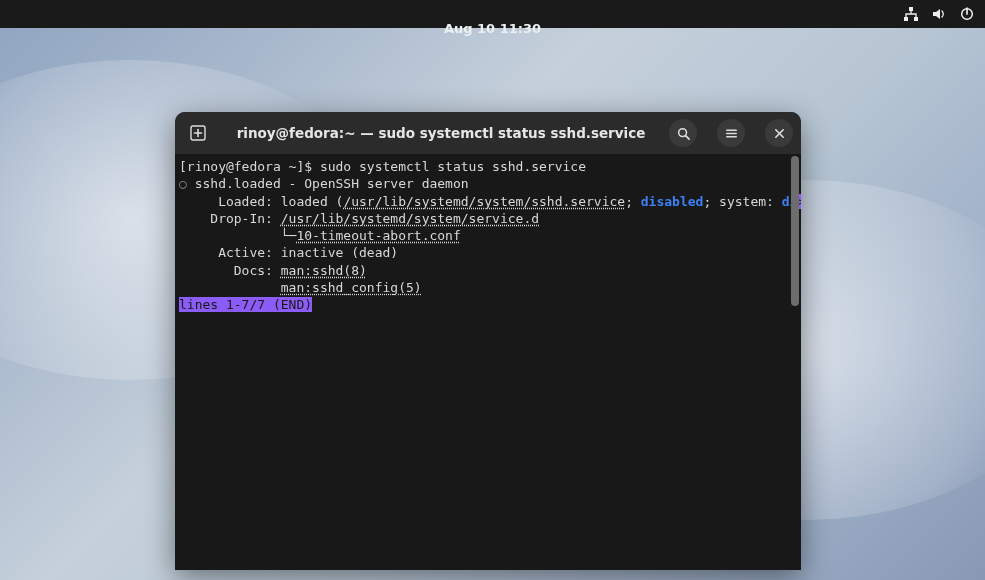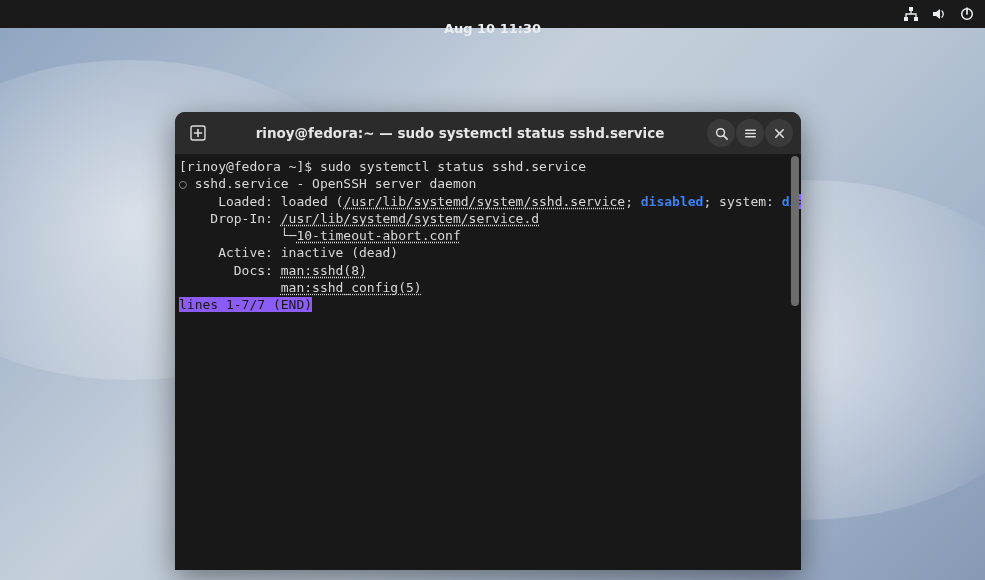--- a/index.html
+++ b/index.html
@@ -32,21 +32,21 @@
 
   
   .window {
     position: absolute; left: 175px; top: 112px; width: 626px; height: 458px;
     background: #1e1e1e; border-radius: 10px 10px 0 0;
     box-shadow: 0 8px 30px rgba(0,0,0,0.45);
     display: flex; flex-direction: column; overflow: hidden; z-index: 5;
   }
   .titlebar {
     height: 42px; background: #2b2b2b; display: flex; align-items: center;
-    padding: 0 8px; gap: 1px;
+    padding: 0 8px; gap: 20px;
   }
   .titlebar .title { flex: 1; text-align: center; color: #e6e6e6; font-size: 13.5px; font-weight: 700; }
   .tb-btn {
     width: 30px; height: 30px; border-radius: 6px; display: flex; align-items: center; justify-content: center;
     color: #ddd;
   }
   .tb-btn.round { border-radius: 50%; background: #3a3a3a; width: 28px; height: 28px; }
 
   .termwrap { position: relative; flex: 1; background: #181818; }
   .terminal {
@@ -121,21 +121,21 @@
     <div class="tb-btn round">
       <svg width="13" height="13" viewBox="0 0 14 14">
         <line x1="3" y1="3" x2="11" y2="11" stroke="#ddd" stroke-width="1.7" stroke-linecap="round"></line>
         <line x1="11" y1="3" x2="3" y2="11" stroke="#ddd" stroke-width="1.7" stroke-linecap="round"></line>
       </svg>
     </div>
   </div>
 
   <div class="termwrap">
     <div class="terminal"><span>[rinoy@fedora ~]$ </span><span>sudo systemctl status sshd.service</span>
-<span class="bullet">○ </span><span>sshd.service - OpenSSH server daemon</span>
+<span class="bullet">○ </span><span>sshd.loaded - OpenSSH server daemon</span>
 <span>     Loaded: loaded (</span><span class="ul">/usr/lib/systemd/system/sshd.service</span><span>; </span><span class="yellow">disabled</span><span>; system: </span><span class="yellow">di</span><span class="inv">&gt;</span>
 <span>    Drop-In: </span><span class="ul">/usr/lib/systemd/system/service.d</span>
 <span>             └─</span><span class="ul">10-timeout-abort.conf</span>
 <span>     Active: inactive (dead)</span>
 <span>       Docs: </span><span class="ul">man:sshd(8)</span>
 <span>             </span><span class="ul">man:sshd_config(5)</span>
 <span class="inv">lines 1-7/7 (END)</span></div>
     <div class="scroll"></div>
   </div>
 </div>

